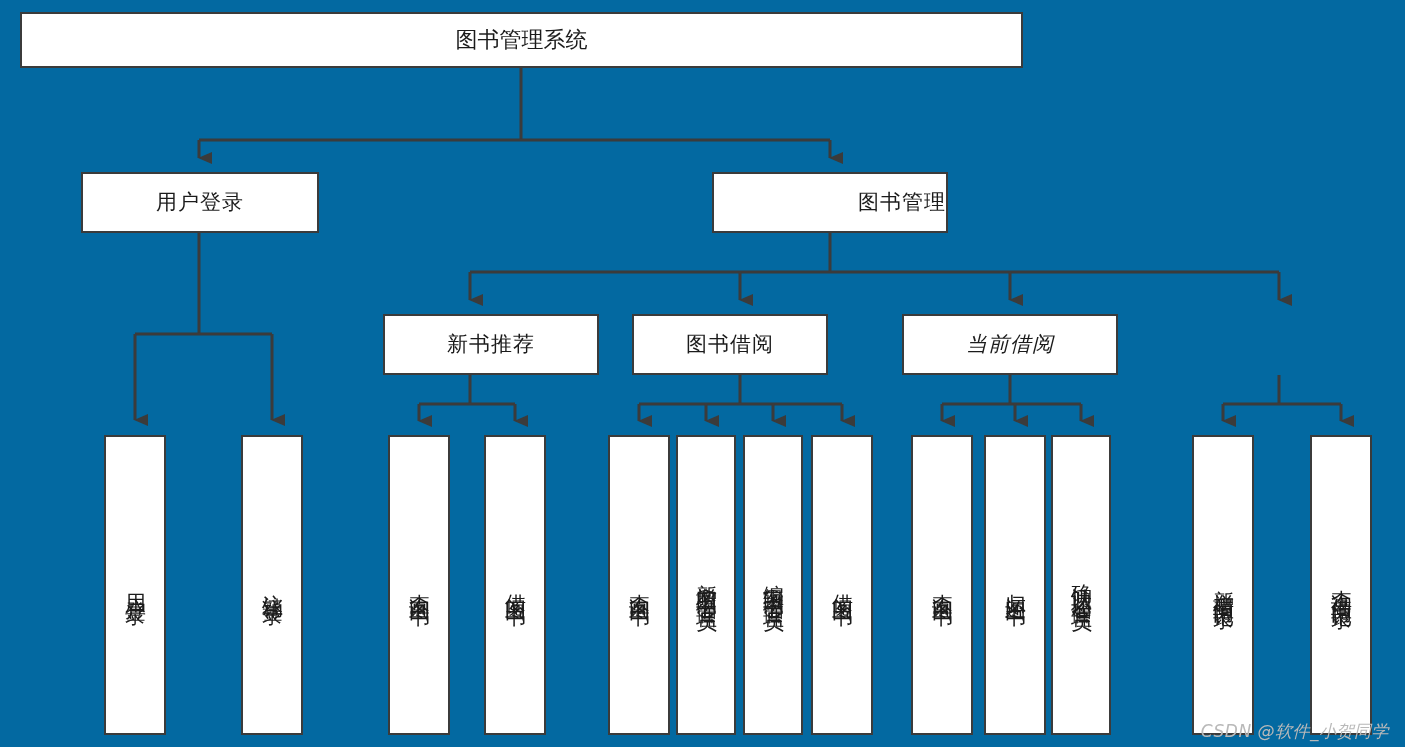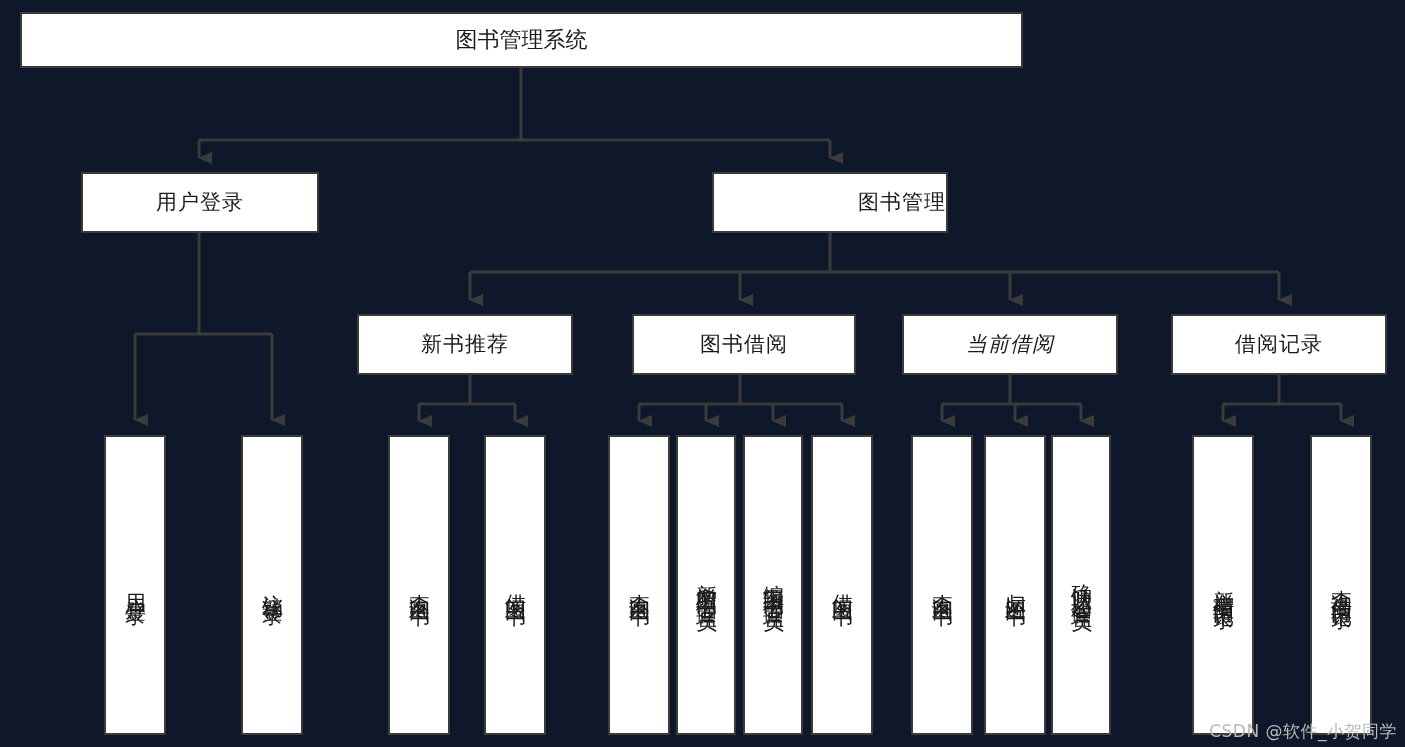--- a/index.html
+++ b/index.html
@@ -8,21 +8,21 @@
     padding: 0;
     background: #ffffff;
   }
   body {
     font-family: "DejaVu Sans", "Liberation Sans", sans-serif;
   }
   #canvas {
     position: relative;
     width: 1405px;
     height: 747px;
-    background: #0f172a;
+    background: #0369a1;
     overflow: hidden;
   }
   svg.connectors {
     position: absolute;
     left: 0;
     top: 0;
     width: 1405px;
     height: 747px;
     pointer-events: none;
   }
@@ -53,27 +53,28 @@
   .node.leaf .vtext {
     writing-mode: vertical-rl;
     text-orientation: upright;
     letter-spacing: 4px;
     line-height: 1;
     white-space: nowrap;
     display: block;
   }
   .watermark {
     position: absolute;
-    right: 8px;
+    right: 16px;
     bottom: 4px;
     font-size: 17px;
     color: #b9b9b9;
     letter-spacing: 0.5px;
     white-space: nowrap;
     user-select: none;
+    font-style: italic;
   }
 </style>
 </head>
 <body>
 
 <div id="canvas">
 
   <svg class="connectors" viewBox="0 0 1405 747" xmlns="http://www.w3.org/2000/svg">
     <defs>
       <marker id="arrow" viewBox="0 0 12 14" refX="6" refY="13" markerWidth="12" markerHeight="14" orient="auto-start-reverse" markerUnits="userSpaceOnUse">
@@ -128,31 +129,28 @@
     <span>图书管理系统</span>
   </div>
 
   <div class="node horiz" style="left: 81px; top: 172px; width: 238px; height: 61px;">
     <span>用户登录</span>
   </div>
   <div class="node horiz" style="left: 712px; top: 172px; width: 236px; height: 61px; justify-content: flex-end;">
     <span>图书管理</span>
   </div>
 
-  <div class="node horiz" style="left: 357px; top: 314px; width: 216px; height: 61px;">
+  <div class="node horiz" style="left: 383px; top: 314px; width: 216px; height: 61px;">
     <span>新书推荐</span>
   </div>
-  <div class="node horiz" style="left: 632px; top: 314px; width: 224px; height: 61px;">
+  <div class="node horiz" style="left: 632px; top: 314px; width: 196px; height: 61px;">
     <span>图书借阅</span>
   </div>
   <div class="node horiz" style="left: 902px; top: 314px; width: 216px; height: 61px; font-style: italic;">
     <span>当前借阅</span>
-  </div>
-  <div class="node horiz" style="left: 1171px; top: 314px; width: 216px; height: 61px;">
-    <span>借阅记录</span>
   </div>
 
   <div class="node leaf" style="left: 104px; top: 435px; width: 62px; height: 300px;">
     <span class="vtext">用户登录</span>
   </div>
   <div class="node leaf" style="left: 241px; top: 435px; width: 62px; height: 300px;">
     <span class="vtext">注销登录</span>
   </div>
   <div class="node leaf" style="left: 388px; top: 435px; width: 62px; height: 300px;">
     <span class="vtext">查询图书</span>

